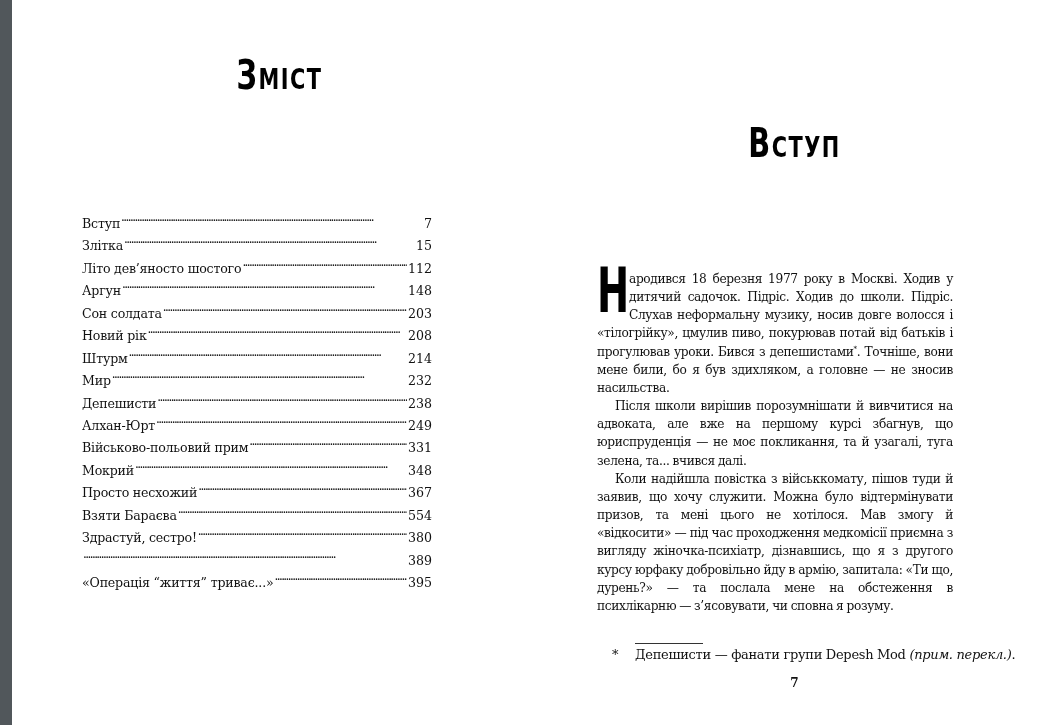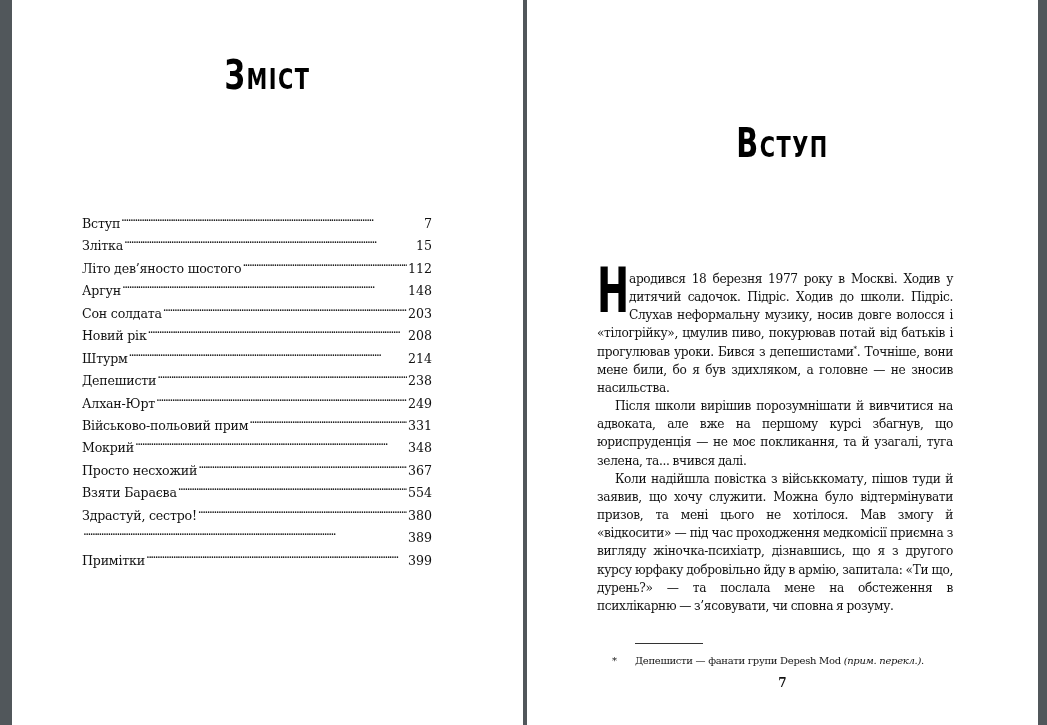--- a/index.html
+++ b/index.html
@@ -6,20 +6,21 @@
     body {
       width: 1047px; height: 725px; overflow: hidden;
       background: #51575b;
       position: relative;
       font-family: "DejaVu Serif", serif;
       color: #111;
     }
     .page {
       position: absolute; top: 0; height: 725px;
       background: #ffffff;
+      padding-left: 24px;
     }
     #page-left { left: 12px; width: 511px; }
     #page-right { left: 527px; width: 511px; }
 
     .chapter-title {
       position: absolute; left: 0; right: 0; text-align: center;
       font-family: "DejaVu Sans", sans-serif;
       font-weight: bold;
       color: #000;
       letter-spacing: 2px;
@@ -80,22 +81,22 @@
       color: #000;
     }
     sup.fn-mark { font-size: 7px; vertical-align: super; line-height: 0; }
 
     .footnote-rule {
       position: absolute; left: 108px; top: 643px; width: 68px;
       border-top: 1px solid #333;
     }
     .footnote {
       position: absolute; left: 85px; top: 647px; width: 400px;
-      font-family: "DejaVu Serif", serif; font-size: 10px;
-      letter-spacing: -0.3px; white-space: nowrap; margin-top: 8px;
+      font-family: "DejaVu Serif", serif; font-size: 13px;
+      letter-spacing: -0.3px; white-space: nowrap;
     }
     .footnote .star { display: inline-block; width: 23px; }
     .footnote em { font-style: italic; }
     .page-number {
       position: absolute; left: 0; right: 0; top: 676px;
       text-align: center;
       font-family: "DejaVu Serif", serif; font-weight: bold; font-size: 12px;
     }
   </style>
 </head>
@@ -136,20 +137,25 @@
         <span class="toc-label">Новий рік</span>
         <span class="toc-dots"></span>
         <span class="toc-page">208</span>
       </li>
     <li class="toc-row">
         <span class="toc-label">Штурм</span>
         <span class="toc-dots"></span>
         <span class="toc-page">214</span>
       </li>
     <li class="toc-row">
+        <span class="toc-label">Мир</span>
+        <span class="toc-dots"></span>
+        <span class="toc-page">232</span>
+      </li>
+    <li class="toc-row">
         <span class="toc-label">Депешисти</span>
         <span class="toc-dots"></span>
         <span class="toc-page">238</span>
       </li>
     <li class="toc-row">
         <span class="toc-label">Алхан-Юрт</span>
         <span class="toc-dots"></span>
         <span class="toc-page">249</span>
       </li>
     <li class="toc-row">
@@ -175,23 +181,23 @@
     <li class="toc-row">
         <span class="toc-label">Здрастуй, сестро!</span>
         <span class="toc-dots"></span>
         <span class="toc-page">380</span>
       </li>
     <li class="toc-row">
         <span class="toc-dots"></span>
         <span class="toc-page">389</span>
       </li>
     <li class="toc-row">
-        <span class="toc-label">Примітки</span>
-        <span class="toc-dots"></span>
-        <span class="toc-page">399</span>
+        <span class="toc-label">«Операція “життя” триває...»</span>
+        <span class="toc-dots"></span>
+        <span class="toc-page">395</span>
       </li>
   </ul>
 </div>
 
 <div class="page" id="page-right">
   <div class="chapter-title" id="intro-title">
     <span class="cap">В</span><span class="rest">СТУП</span>
   </div>
 
   <div class="body-text">

